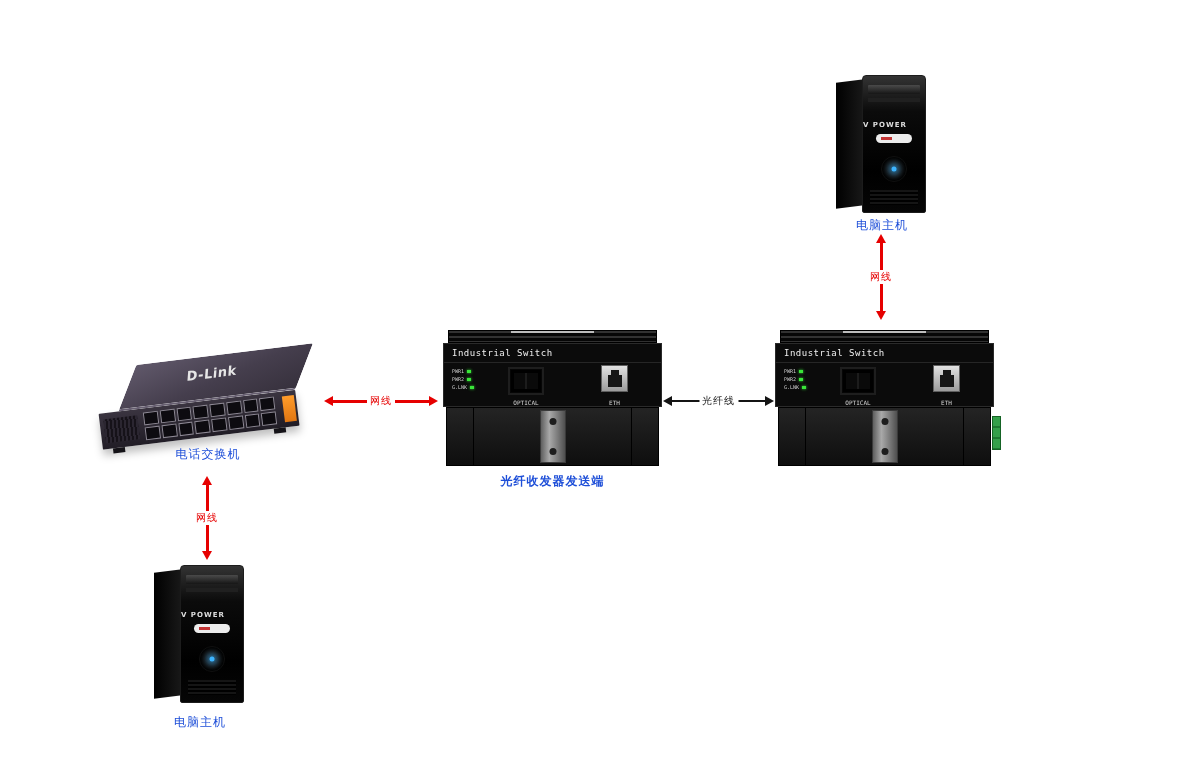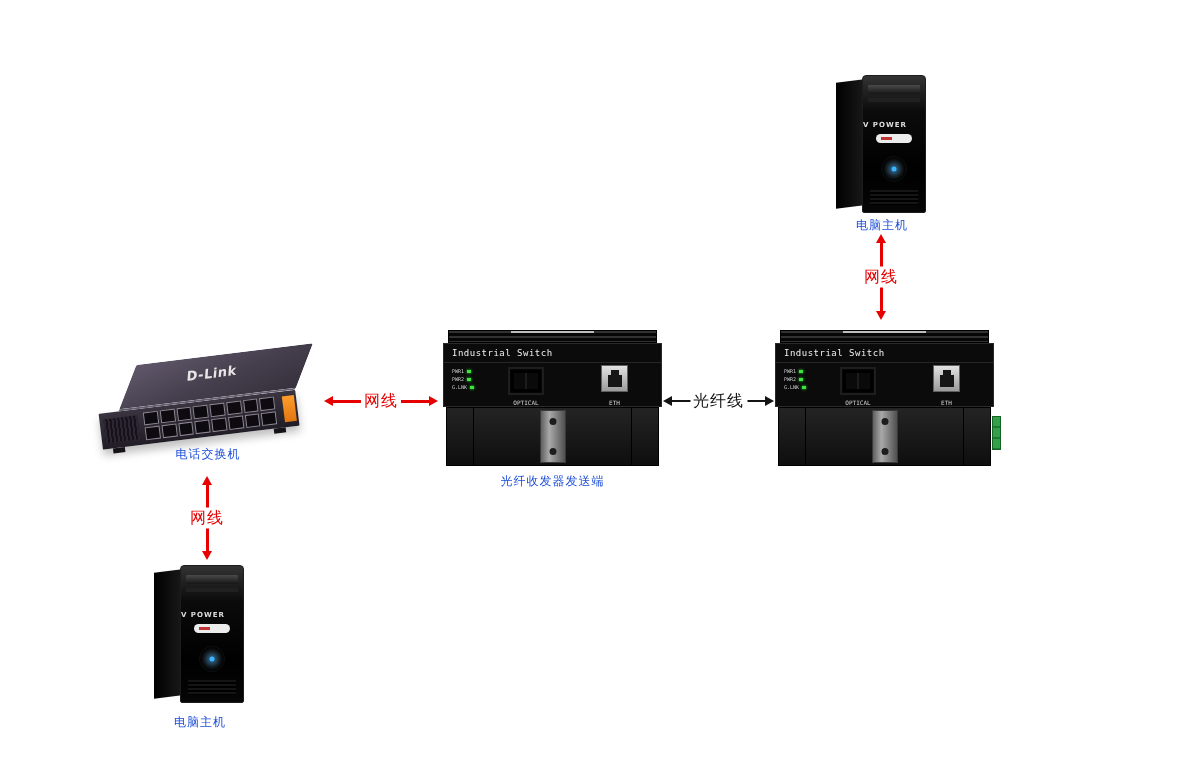--- a/index.html
+++ b/index.html
@@ -17,21 +17,21 @@
   .arrow .head-l { position:absolute; left:0; top:50%; margin-top:-5px; width:0; height:0;
     border-top:5px solid transparent; border-bottom:5px solid transparent; border-right:9px solid currentColor; }
   .arrow .head-r { position:absolute; right:0; top:50%; margin-top:-5px; width:0; height:0;
     border-top:5px solid transparent; border-bottom:5px solid transparent; border-left:9px solid currentColor; }
   .arrow .line-v { position:absolute; top:5px; bottom:5px; left:50%; margin-left:-1.5px; width:3px; background:currentColor; }
   .arrow .head-t { position:absolute; top:0; left:50%; margin-left:-5px; width:0; height:0;
     border-left:5px solid transparent; border-right:5px solid transparent; border-bottom:9px solid currentColor; }
   .arrow .head-b { position:absolute; bottom:0; left:50%; margin-left:-5px; width:0; height:0;
     border-left:5px solid transparent; border-right:5px solid transparent; border-top:9px solid currentColor; }
   .cable-label { position:absolute; left:50%; top:50%; transform:translate(-50%,-50%);
-    background:#fff; padding:0 3px; font-size:16px; white-space:nowrap; color:currentColor; letter-spacing:1px; }
+    background:#fff; padding:0 3px; font-size:10px; white-space:nowrap; color:currentColor; letter-spacing:1px; }
 
   
   .tower { position:absolute; width:100px; height:142px; }
   .tw-side { position:absolute; left:4px; top:8px; width:28px; height:126px;
     background:linear-gradient(90deg,#000,#191919); transform:skewY(-7deg); }
   .tw-front { position:absolute; left:30px; top:2px; width:64px; height:138px;
     background:linear-gradient(180deg,#333 0%,#0b0b0b 26%,#000 70%,#060606 100%);
     border:1px solid #1c1c1c; border-radius:4px 4px 2px 2px; }
   .tw-drive { position:absolute; left:5px; right:5px; top:9px; height:9px;
     background:linear-gradient(#4a4a4a,#161616); border-radius:1px; }
@@ -150,21 +150,21 @@
       </div>
       <div class="sw-slot"></div>
       <div class="sw-slot-label">OPTICAL</div>
       <div class="sw-eth"></div>
       <div class="sw-eth-label">ETH</div>
     </div>
     <div class="sw-base">
       <div class="sw-din"></div>
     </div>
   </div>
-  <div class="caption" style="left:443px; top:473px; width:219px;">光纤收发器发送端</div>
+  <div class="caption" style="left:443px; top:473px; width:219px;font-weight:bold;">光纤收发器发送端</div>
 
   <div class="isw" style="left:775px; top:330px;">
     <div class="sw-top"></div>
     <div class="sw-face">
       <div class="sw-title">Industrial Switch</div>
       <div class="sw-leds">
         <div class="led-row">
             <span>PWR1</span>
             <i class="led-dot"></i>
           </div>

